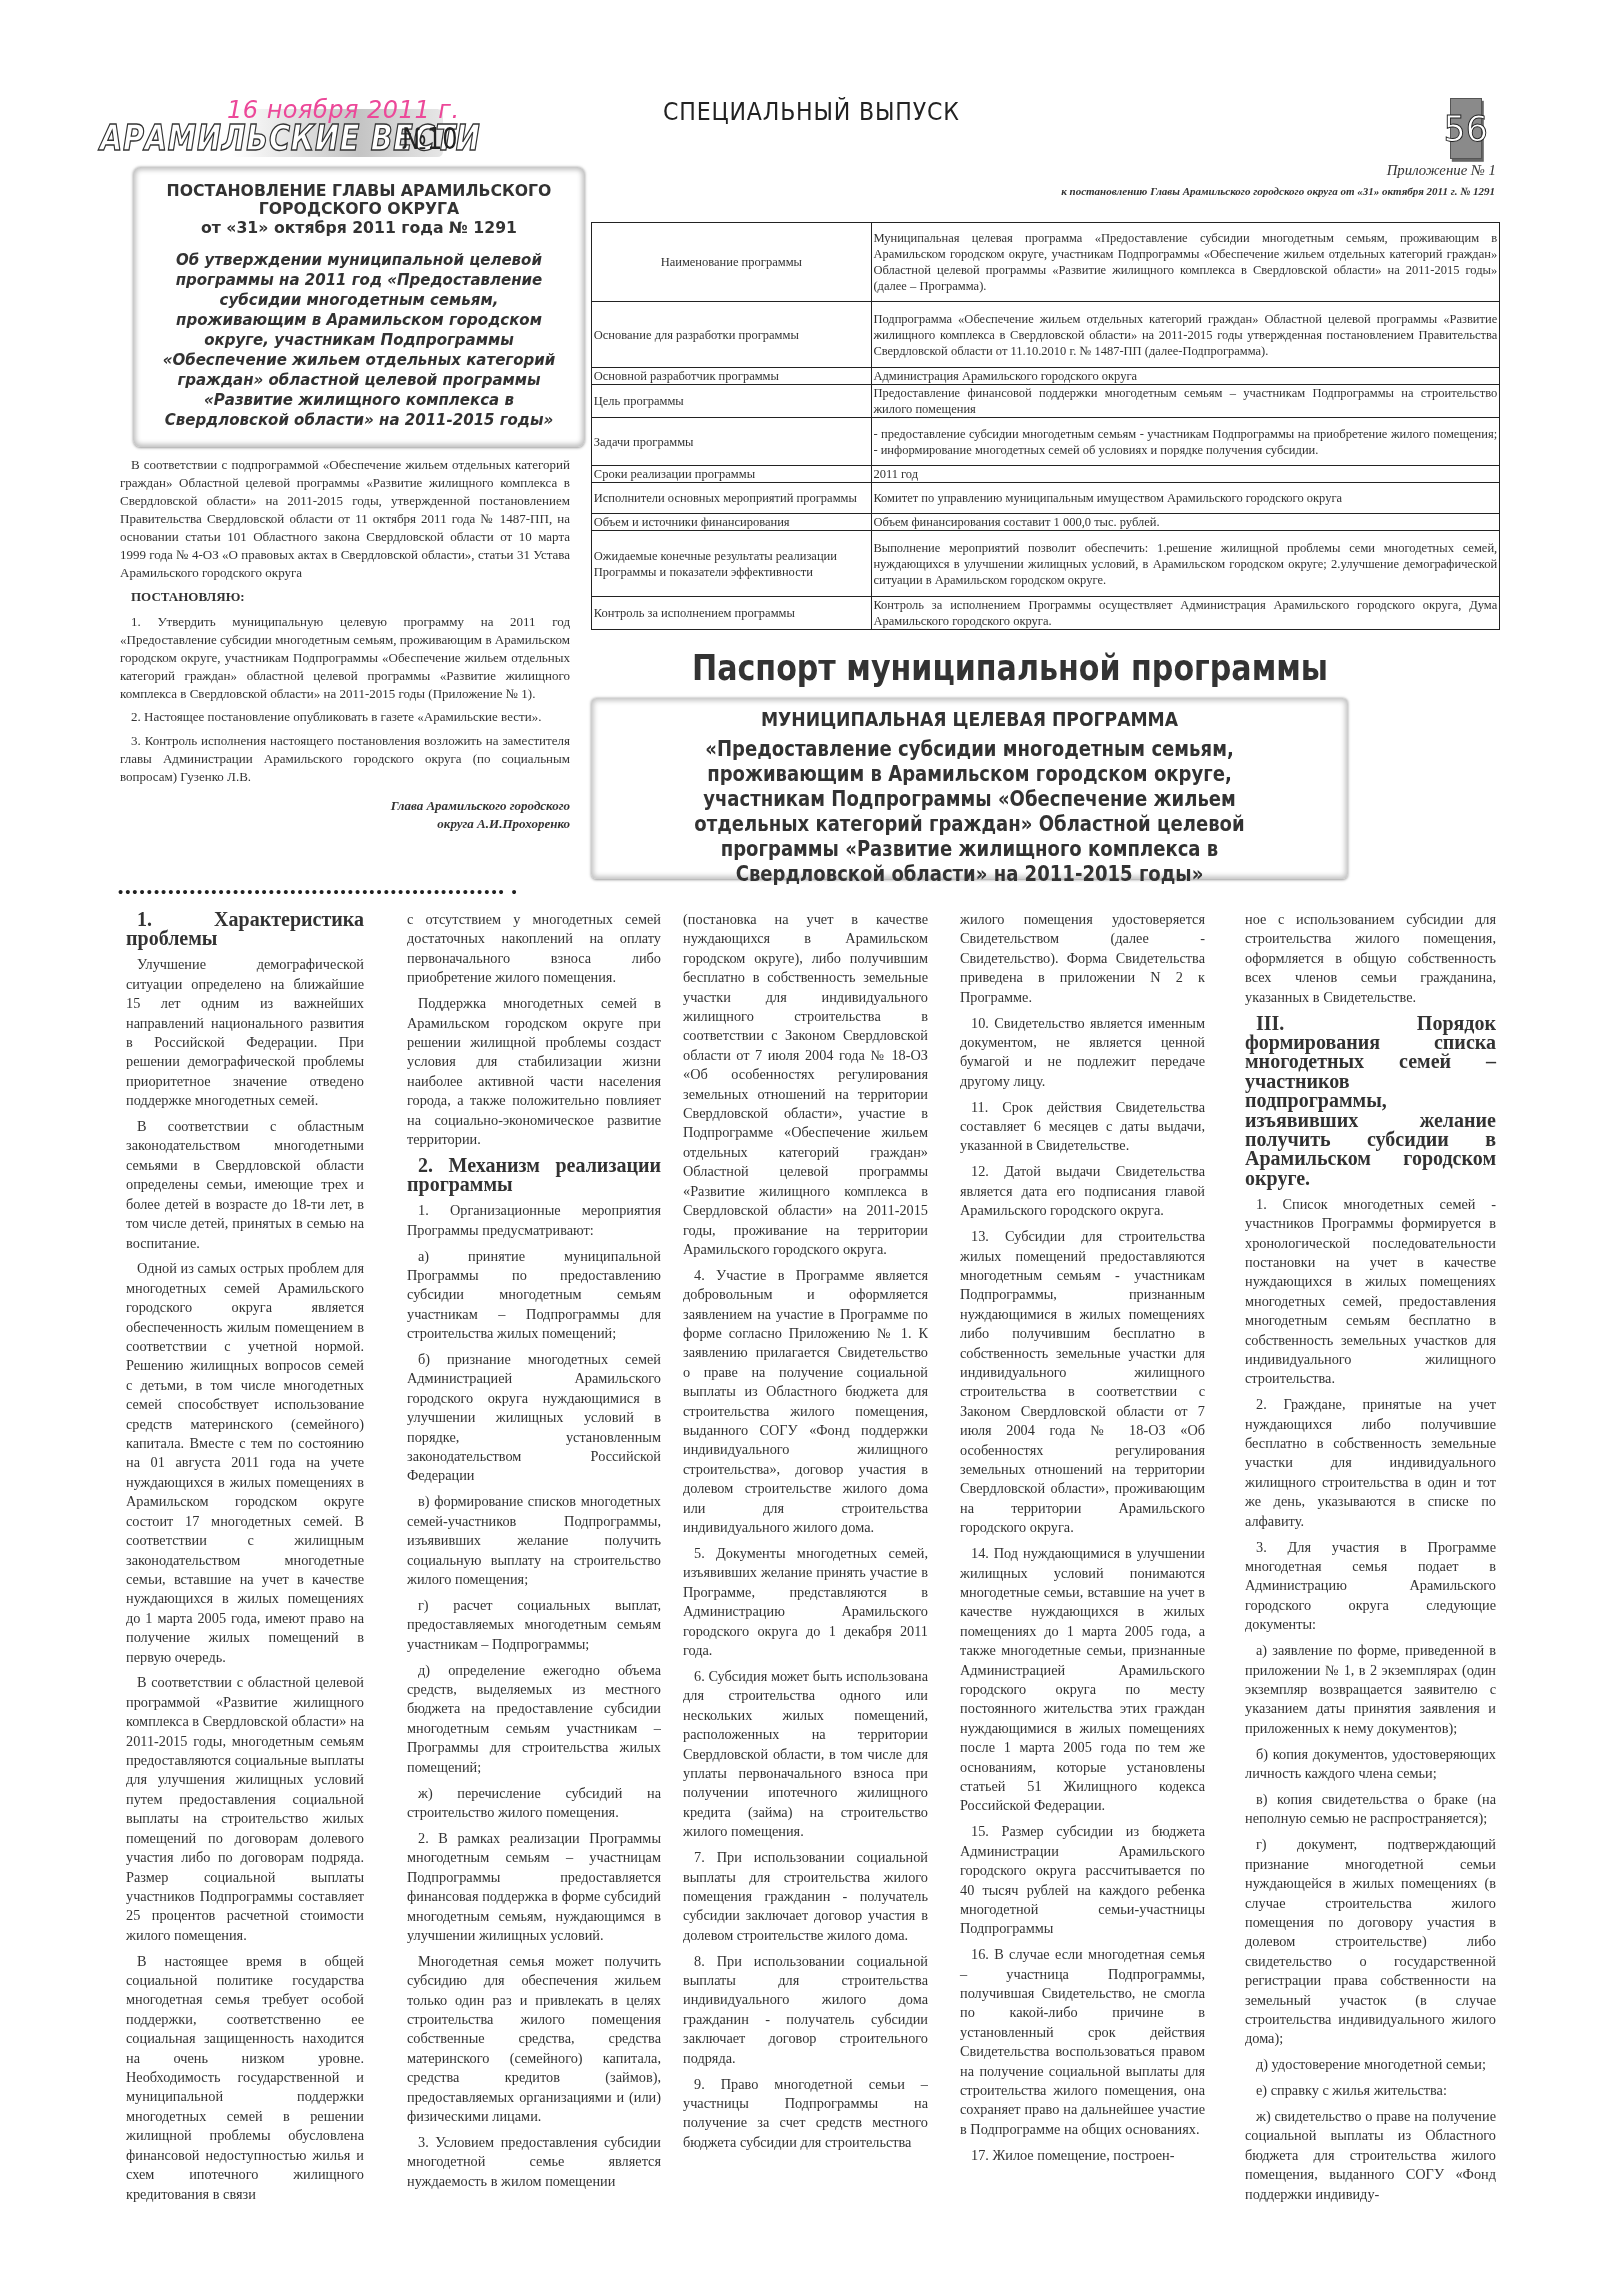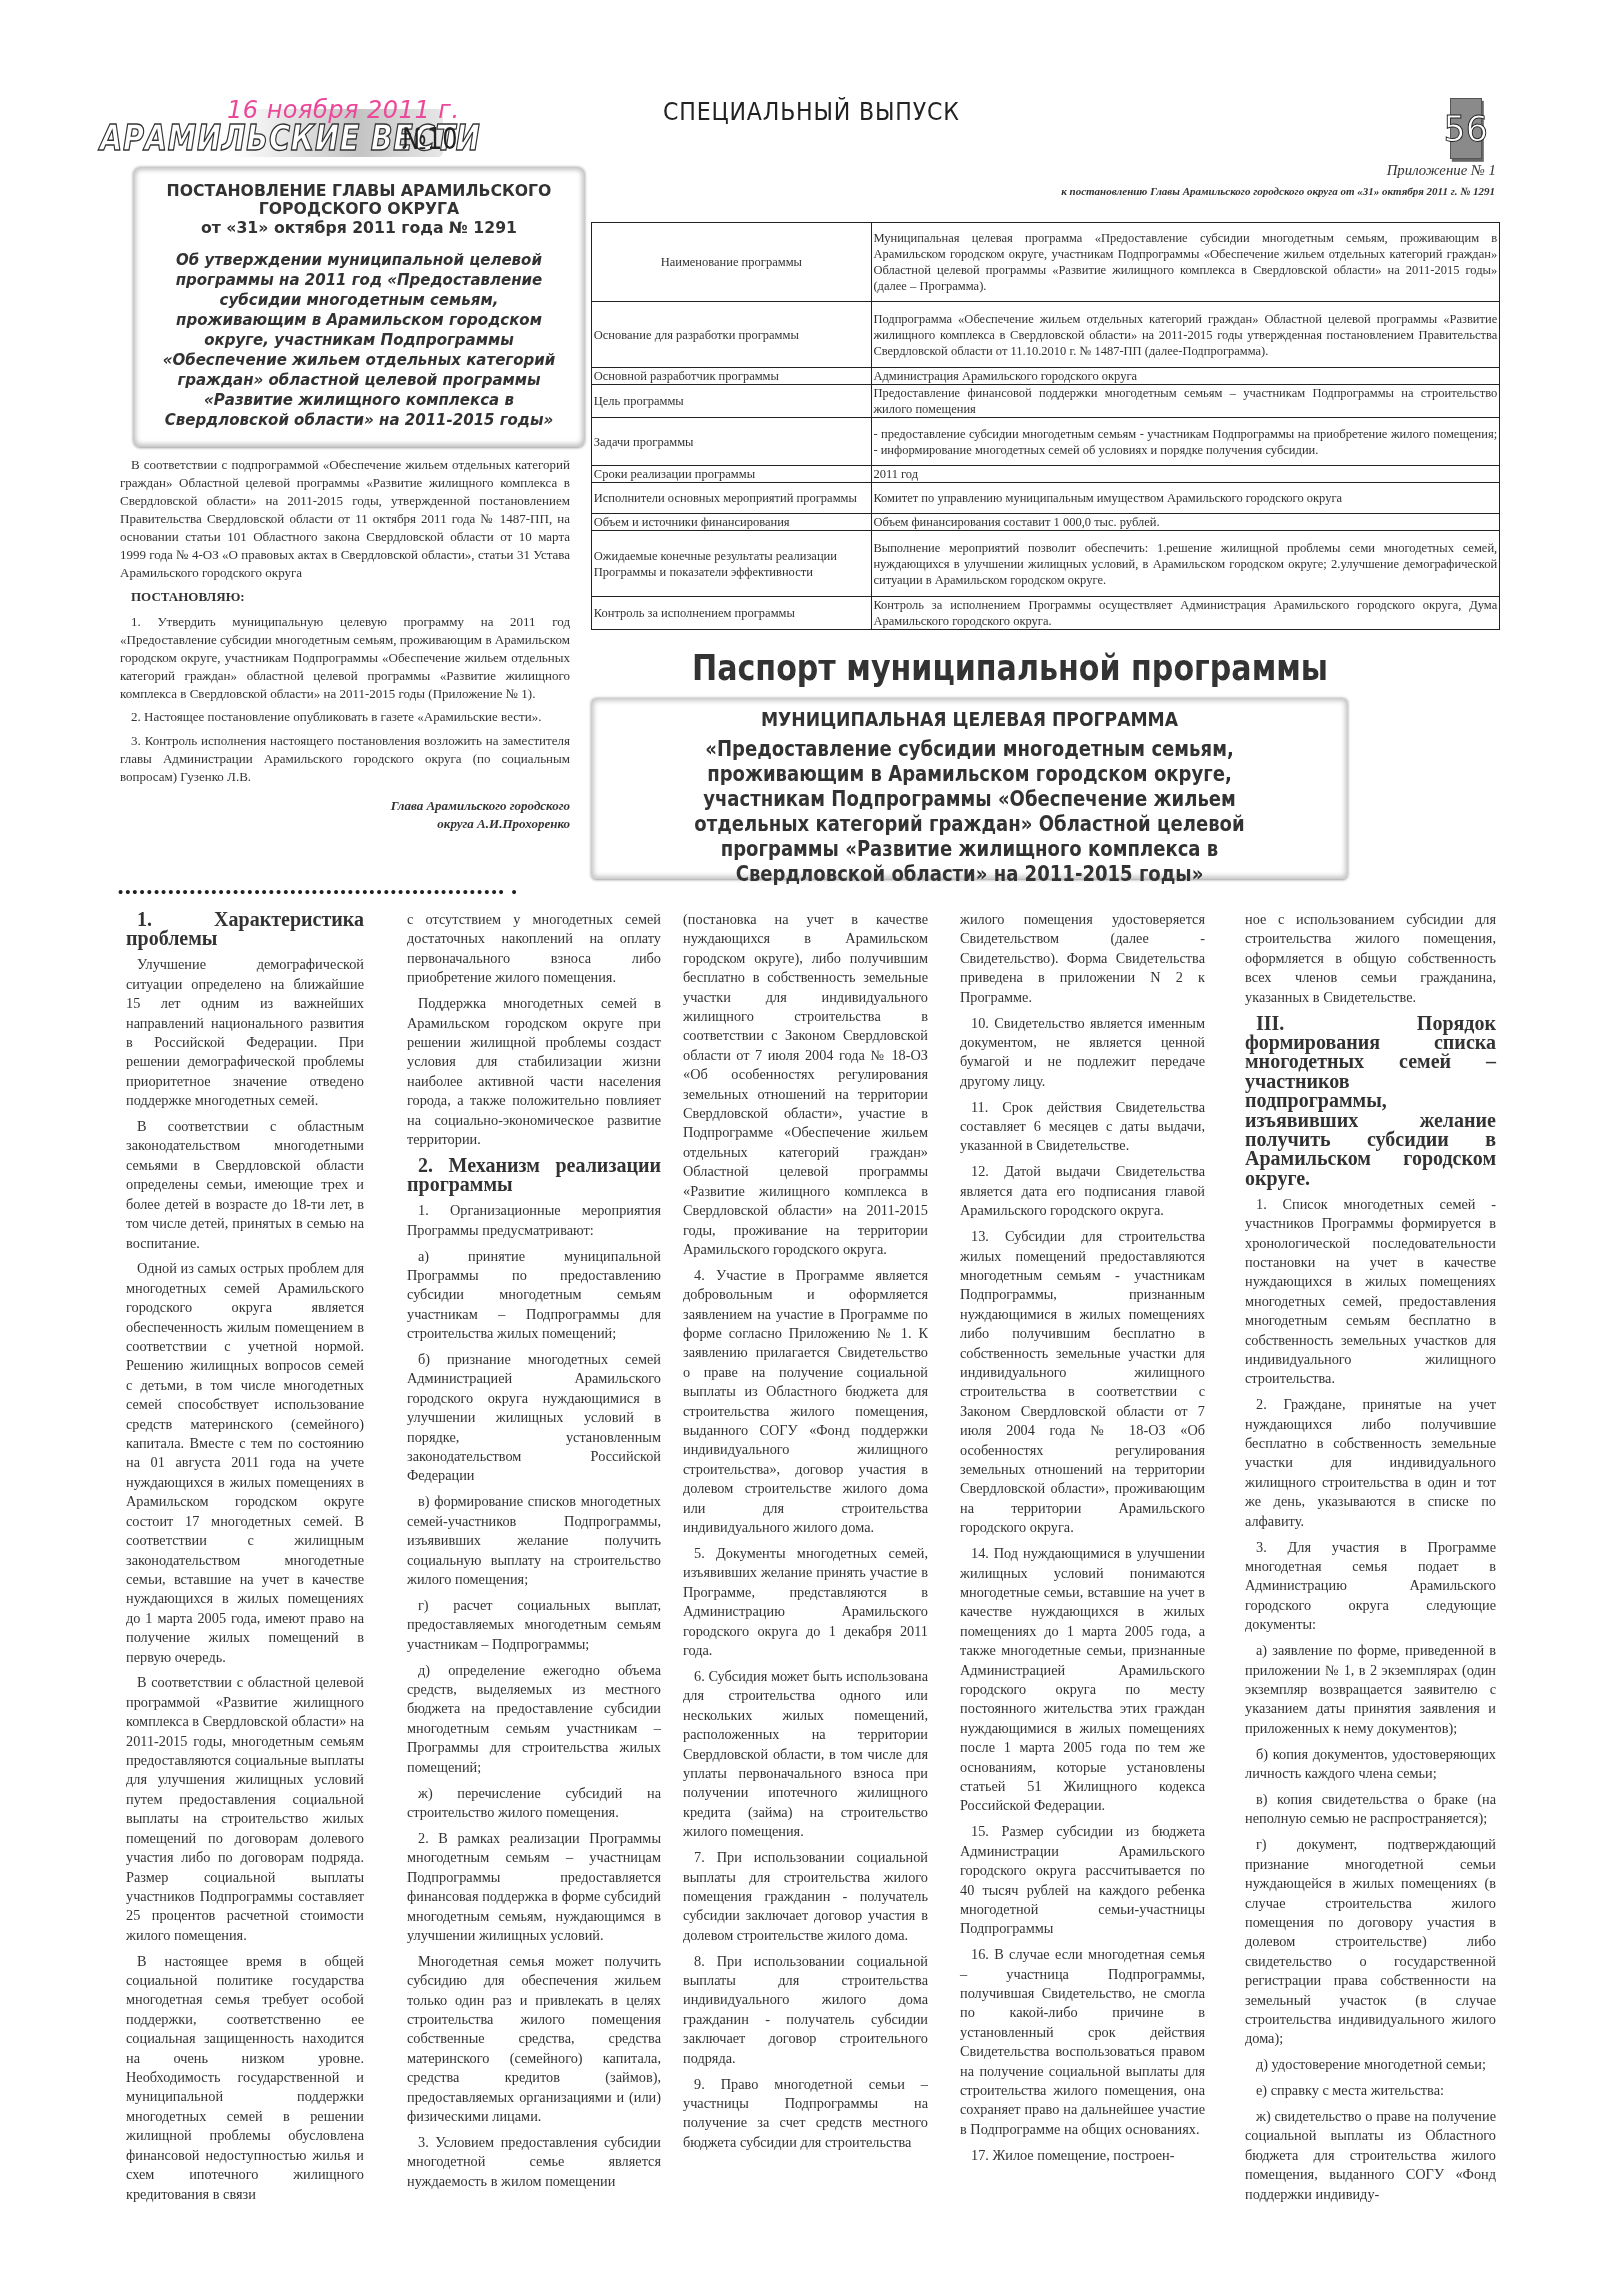--- a/index.html
+++ b/index.html
@@ -186,16 +186,16 @@
   <p class="cont">ное с использованием субсидии для строительства жилого помещения, оформляется в общую собственность всех членов семьи гражданина, указанных в Свидетельстве.</p>
   <h3>III. Порядок формирования списка многодетных семей – участников подпрограммы, изъявивших желание получить субсидии в Арамильском городском округе.</h3>
   <p>1. Список многодетных семей - участников Программы формируется в хронологической последовательности постановки на учет в качестве нуждающихся в жилых помещениях многодетных семей, предоставления многодетным семьям бесплатно в собственность земельных участков для индивидуального жилищного строительства.</p>
   <p>2. Граждане, принятые на учет нуждающихся либо получившие бесплатно в собственность земельные участки для индивидуального жилищного строительства в один и тот же день, указываются в списке по алфавиту.</p>
   <p>3. Для участия в Программе многодетная семья подает в Администрацию Арамильского городского округа следующие документы:</p>
   <p>а) заявление по форме, приведенной в приложении № 1, в 2 экземплярах (один экземпляр возвращается заявителю с указанием даты принятия заявления и приложенных к нему документов);</p>
   <p>б) копия документов, удостоверяющих личность каждого члена семьи;</p>
   <p>в) копия свидетельства о браке (на неполную семью не распространяется);</p>
   <p>г) документ, подтверждающий признание многодетной семьи нуждающейся в жилых помещениях (в случае строительства жилого помещения по договору участия в долевом строительстве) либо свидетельство о государственной регистрации права собственности на земельный участок (в случае строительства индивидуального жилого дома);</p>
   <p>д) удостоверение многодетной семьи;</p>
-  <p>е) справку с места жительства:</p>
+  <p>е) справку с жилья жительства:</p>
   <p>ж) свидетельство о праве на получение социальной выплаты из Областного бюджета для строительства жилого помещения, выданного СОГУ «Фонд поддержки индивиду-</p>
 </div>
 
 
 </body></html>

